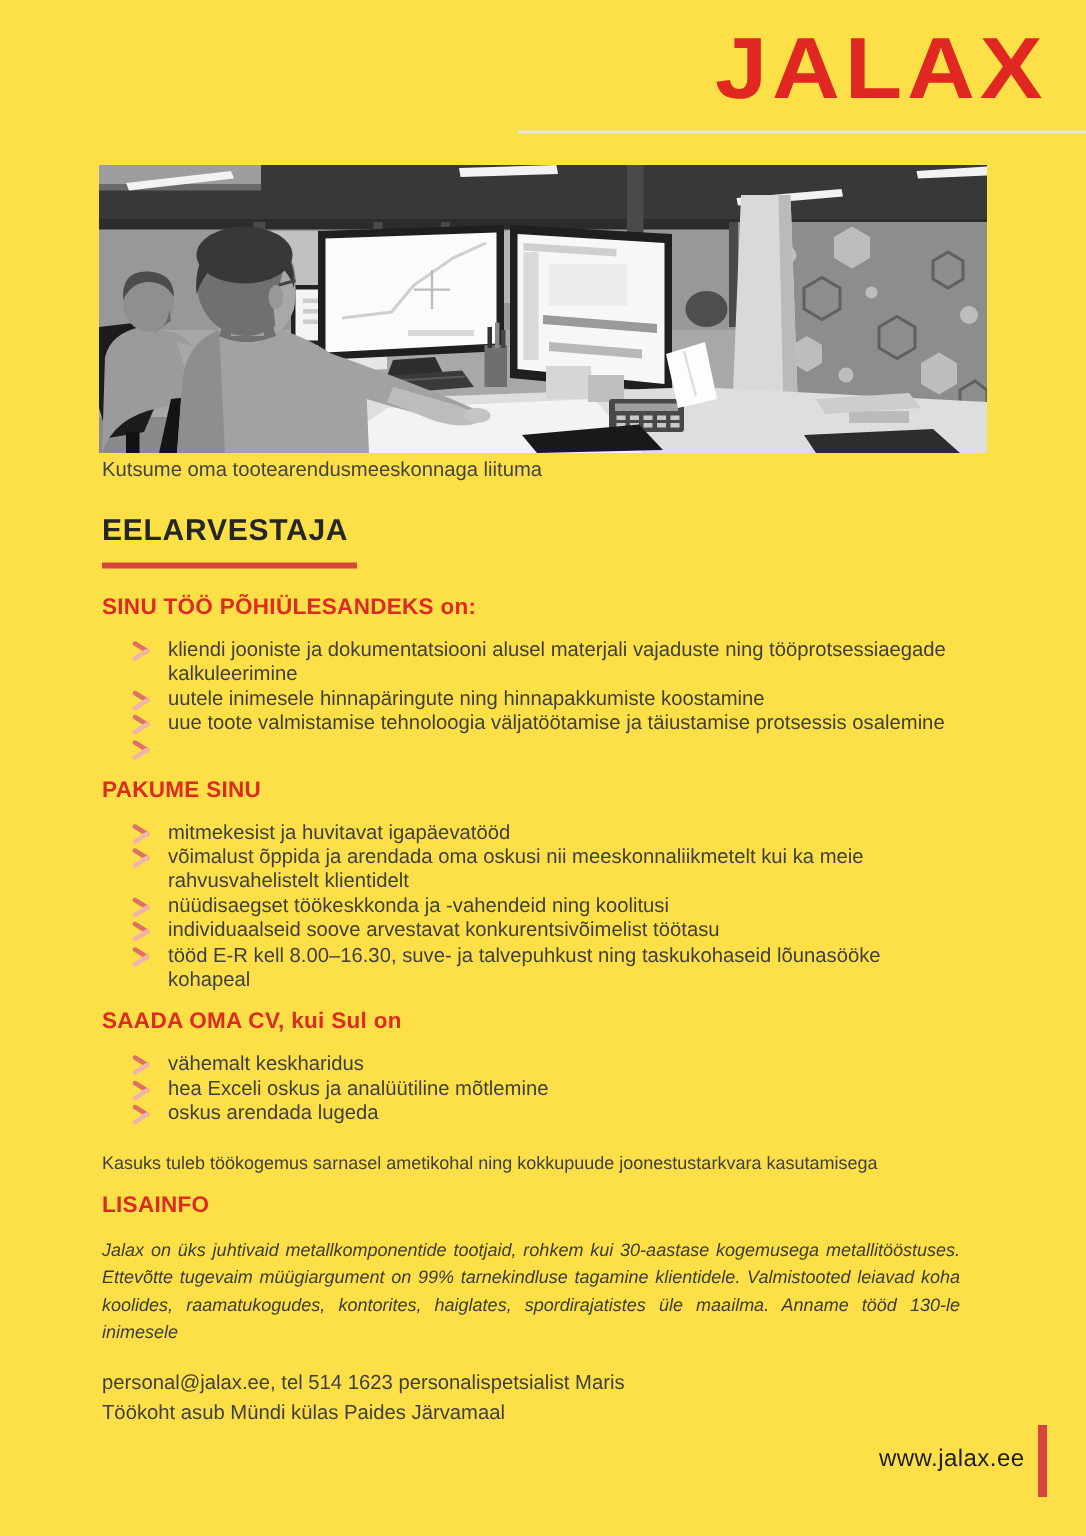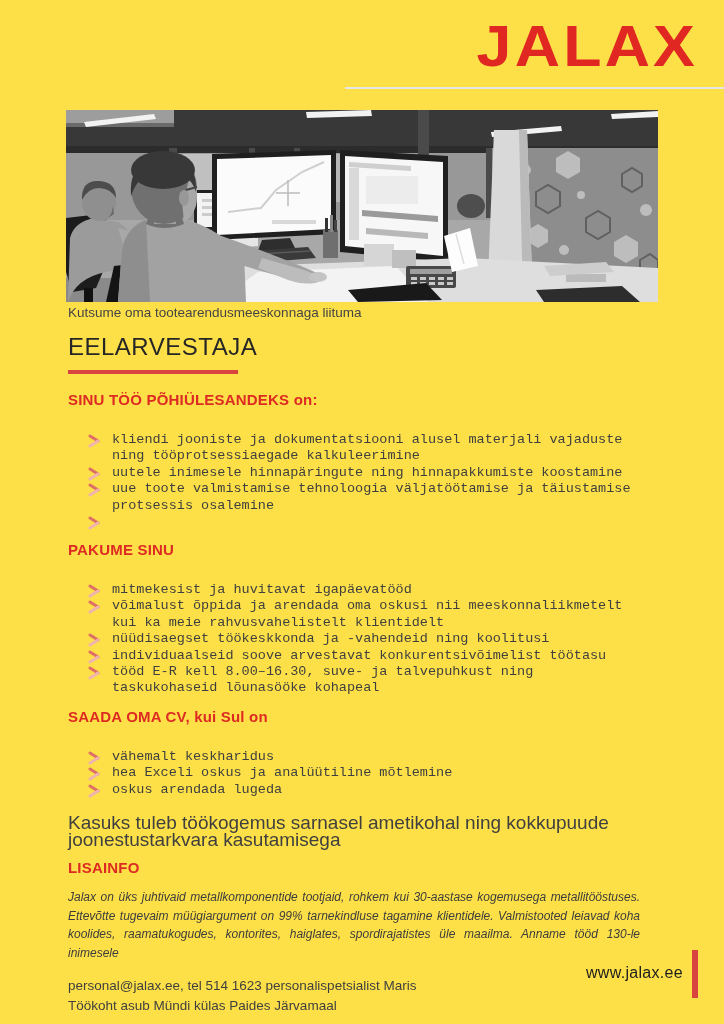--- a/index.html
+++ b/index.html
@@ -29,41 +29,41 @@
   .photo-wrap { position: absolute; left: 66px; top: 110px; width: 592px; height: 192px; }
   .photo-wrap svg { display: block; }
 
   
   .content {
     position: absolute; top: 305px; left: 0; right: 0;
     padding: 0 84px 0 68px;
   }
   .intro { font-size: 13.5px; color: #444; }
   h1.title {
-    margin-top: 13px;
-    font-size: 24px; font-weight: normal; letter-spacing: 0.5px;
+    margin-top: 23px;
+    font-size: 20px; font-weight: bold; letter-spacing: 0.5px;
     color: #262626;
   }
   .red-bar { margin-top: 9px; width: 170px; height: 4px; background: #d8453f; }
 
   h2.section-heading {
     font-size: 15px; font-weight: bold; color: #dd2b23;
     margin-top: 17px; letter-spacing: 0.2px;
   }
   h2.mt-sm { margin-top: 11px; }
 
-  ul.bullets { list-style: none; margin-top: 24px; padding-left: 20px; font-family: Liberation Mono, monospace; }
+  ul.bullets { list-style: none; margin-top: 12px; padding-left: 20px; }
   ul.bullets li {
     display: flex; align-items: flex-start; gap: 12px;
     font-size: 13.5px; line-height: 16.4px; color: #3f3f3f;
     max-width: 575px;
   }
   ul.bullets .chev { flex: 0 0 12px; margin-top: 2px; }
 
-  p.note { margin-top: 16px; font-size: 19px; line-height: 17px; }
+  p.note { margin-top: 16px; font-size: 12px; line-height: 17px; }
   p.lisainfo-body {
     margin-top: 12px; font-size: 12px; font-style: italic;
     line-height: 18.5px; text-align: justify; color: #3c3c3c;
     max-width: 596px;
   }
   .contact { margin-top: 14px; font-size: 13.5px; line-height: 20px; }
 
   
   .footer-site {
     position: absolute; right: 41px; top: 964px;

